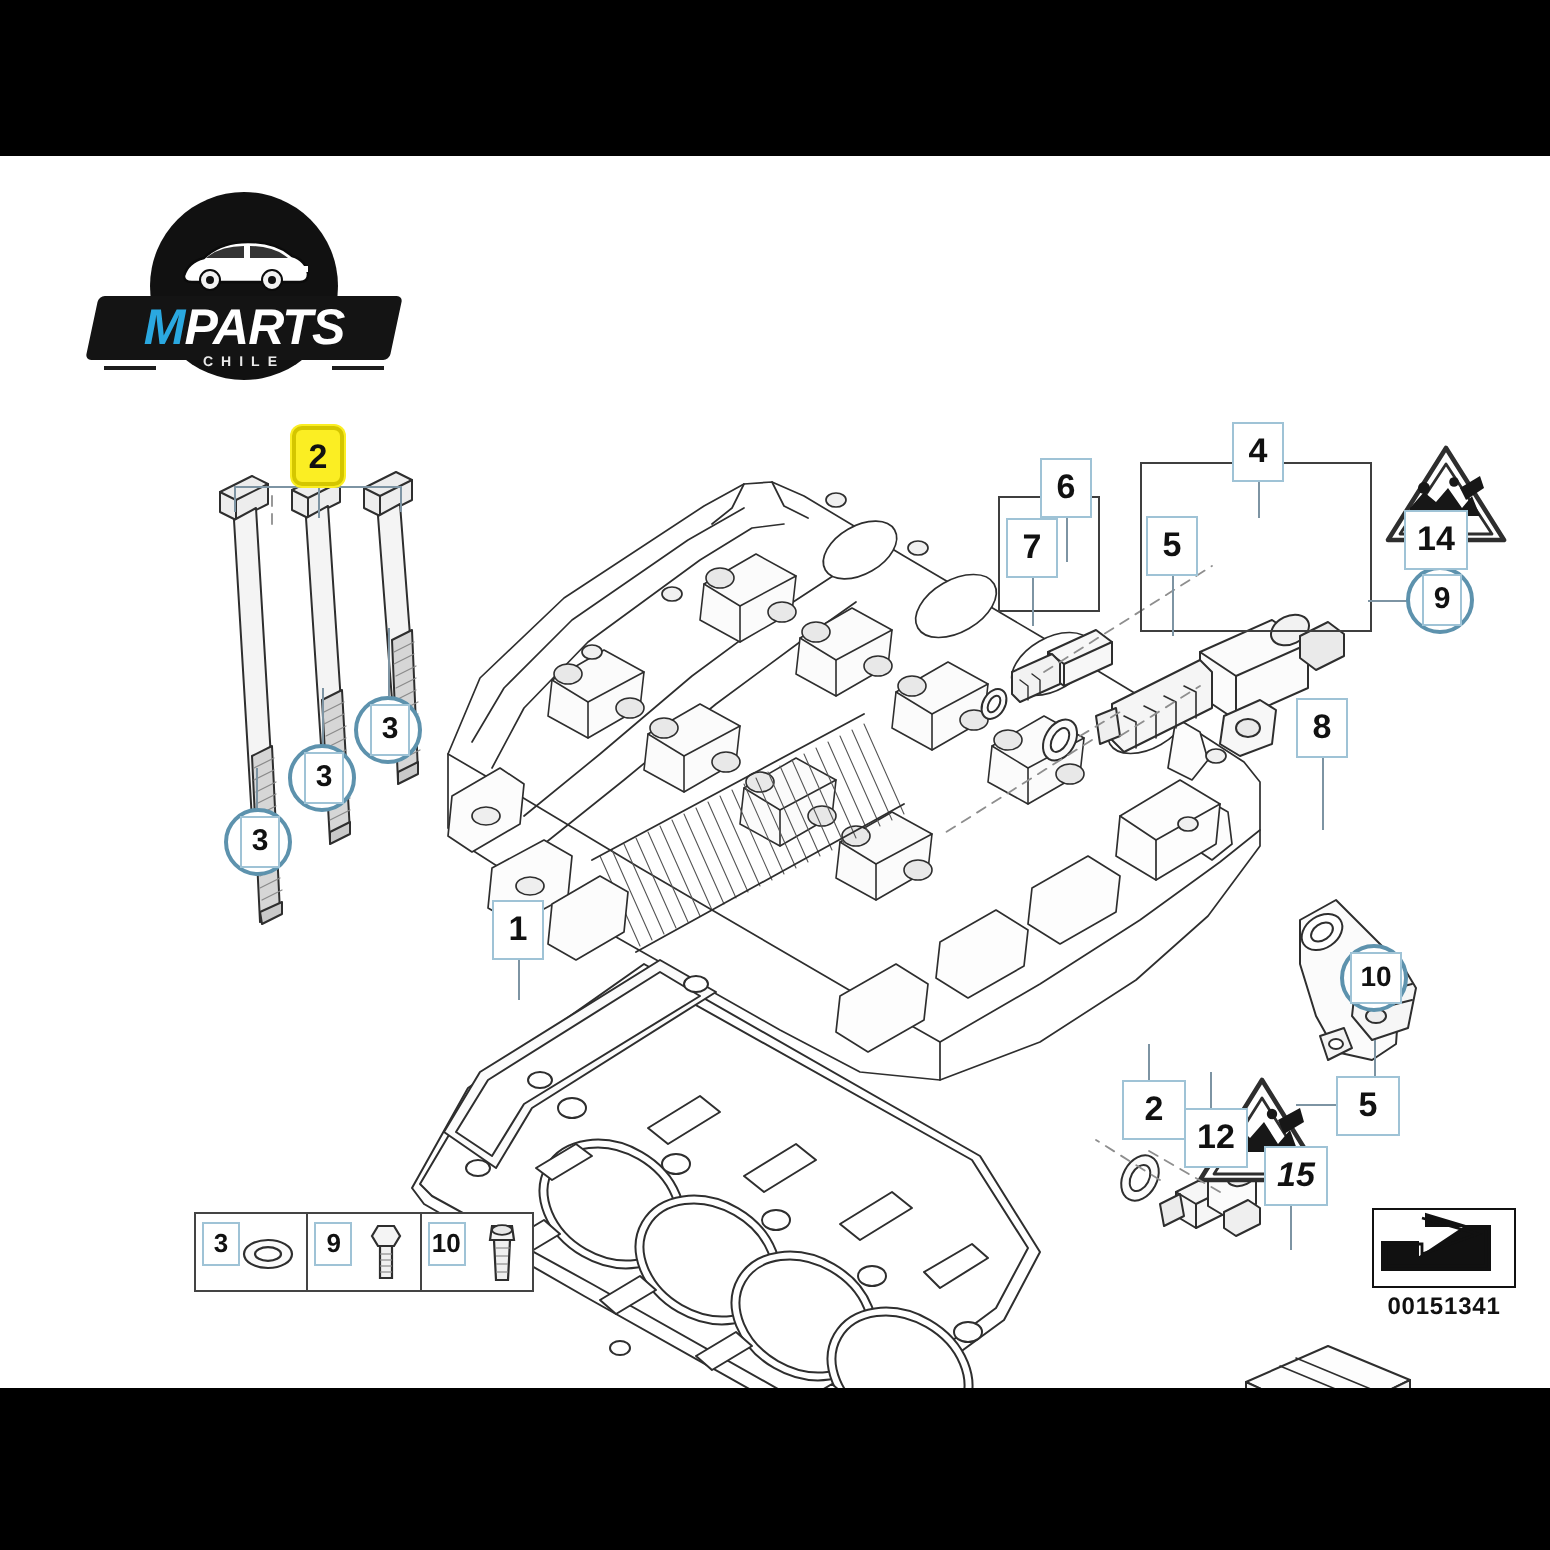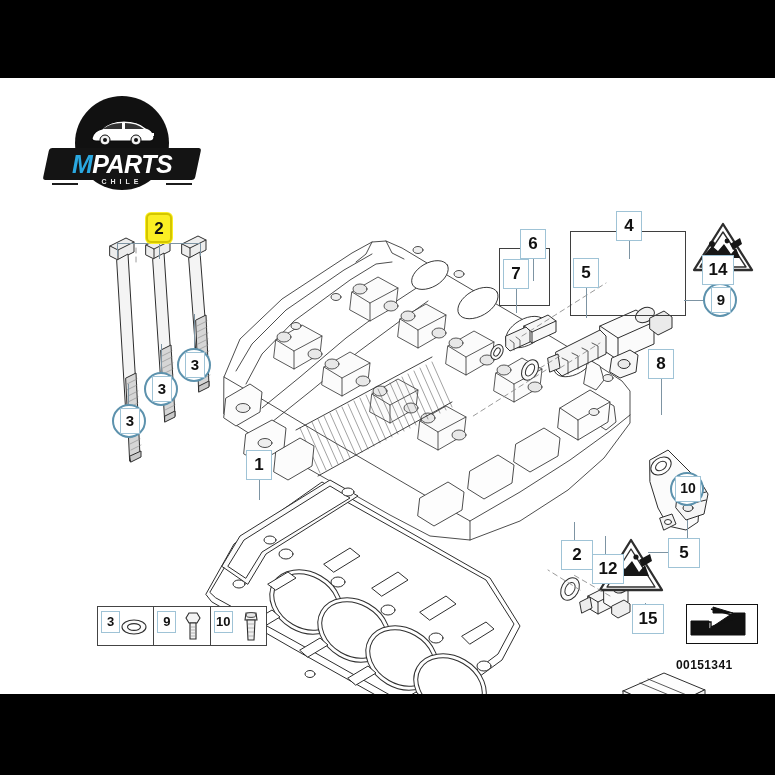--- a/index.html
+++ b/index.html
@@ -205,26 +205,26 @@
     height: 40px;
     border: 1.6px solid #111;
     box-sizing: border-box;
     background: #fff;
   }
   #partnum {
     position: absolute;
     left: 676px;
     top: 646px;
     width: 92px;
+    text-align: center;
     font-size: 12px;
     font-weight: bold;
     letter-spacing: 0.4px;
     color: #111;
     font-family: "Liberation Sans", sans-serif;
-    margin-top: 12px;
   }
 
   
   .groupbox {
     position: absolute;
     border: 1.2px solid #3f3f3f;
     box-sizing: border-box;
     background: transparent;
   }
 </style>
@@ -631,21 +631,21 @@
     <div class="inner">9</div>
   </div>
   <div class="callout-circle" style="left:670px;top:472px;">
     <div class="inner" style="left:3px;width:26px;font-size:14px;">10</div>
   </div>
 
   <div class="callout wide" style="left:592px;top:554px;">12</div>
   <div class="callout wide" style="left:561px;top:540px;">2</div>
   <div class="callout wide" style="left:668px;top:538px;">5</div>
   <div class="callout wide" style="left:702px;top:255px;">14</div>
-  <div class="callout wide" style="left:632px;top:604px;">15</div>
+  <div class="callout wide" style="left:632px;top:573px;font-style:italic;">15</div>
 
   <div id="legend">
     <div class="cell">
       <div class="legend-num">3</div>
       <svg class="legend-art" width="30" height="30" viewBox="0 0 30 30">
         <ellipse cx="15" cy="17" rx="12" ry="7" fill="#fafafa" stroke="#2e2e2e" stroke-width="1.1"></ellipse>
         <ellipse cx="15" cy="17" rx="6.5" ry="3.4" fill="#fff" stroke="#2e2e2e" stroke-width="1.1"></ellipse>
       </svg>
     </div>
     <div class="cell">

